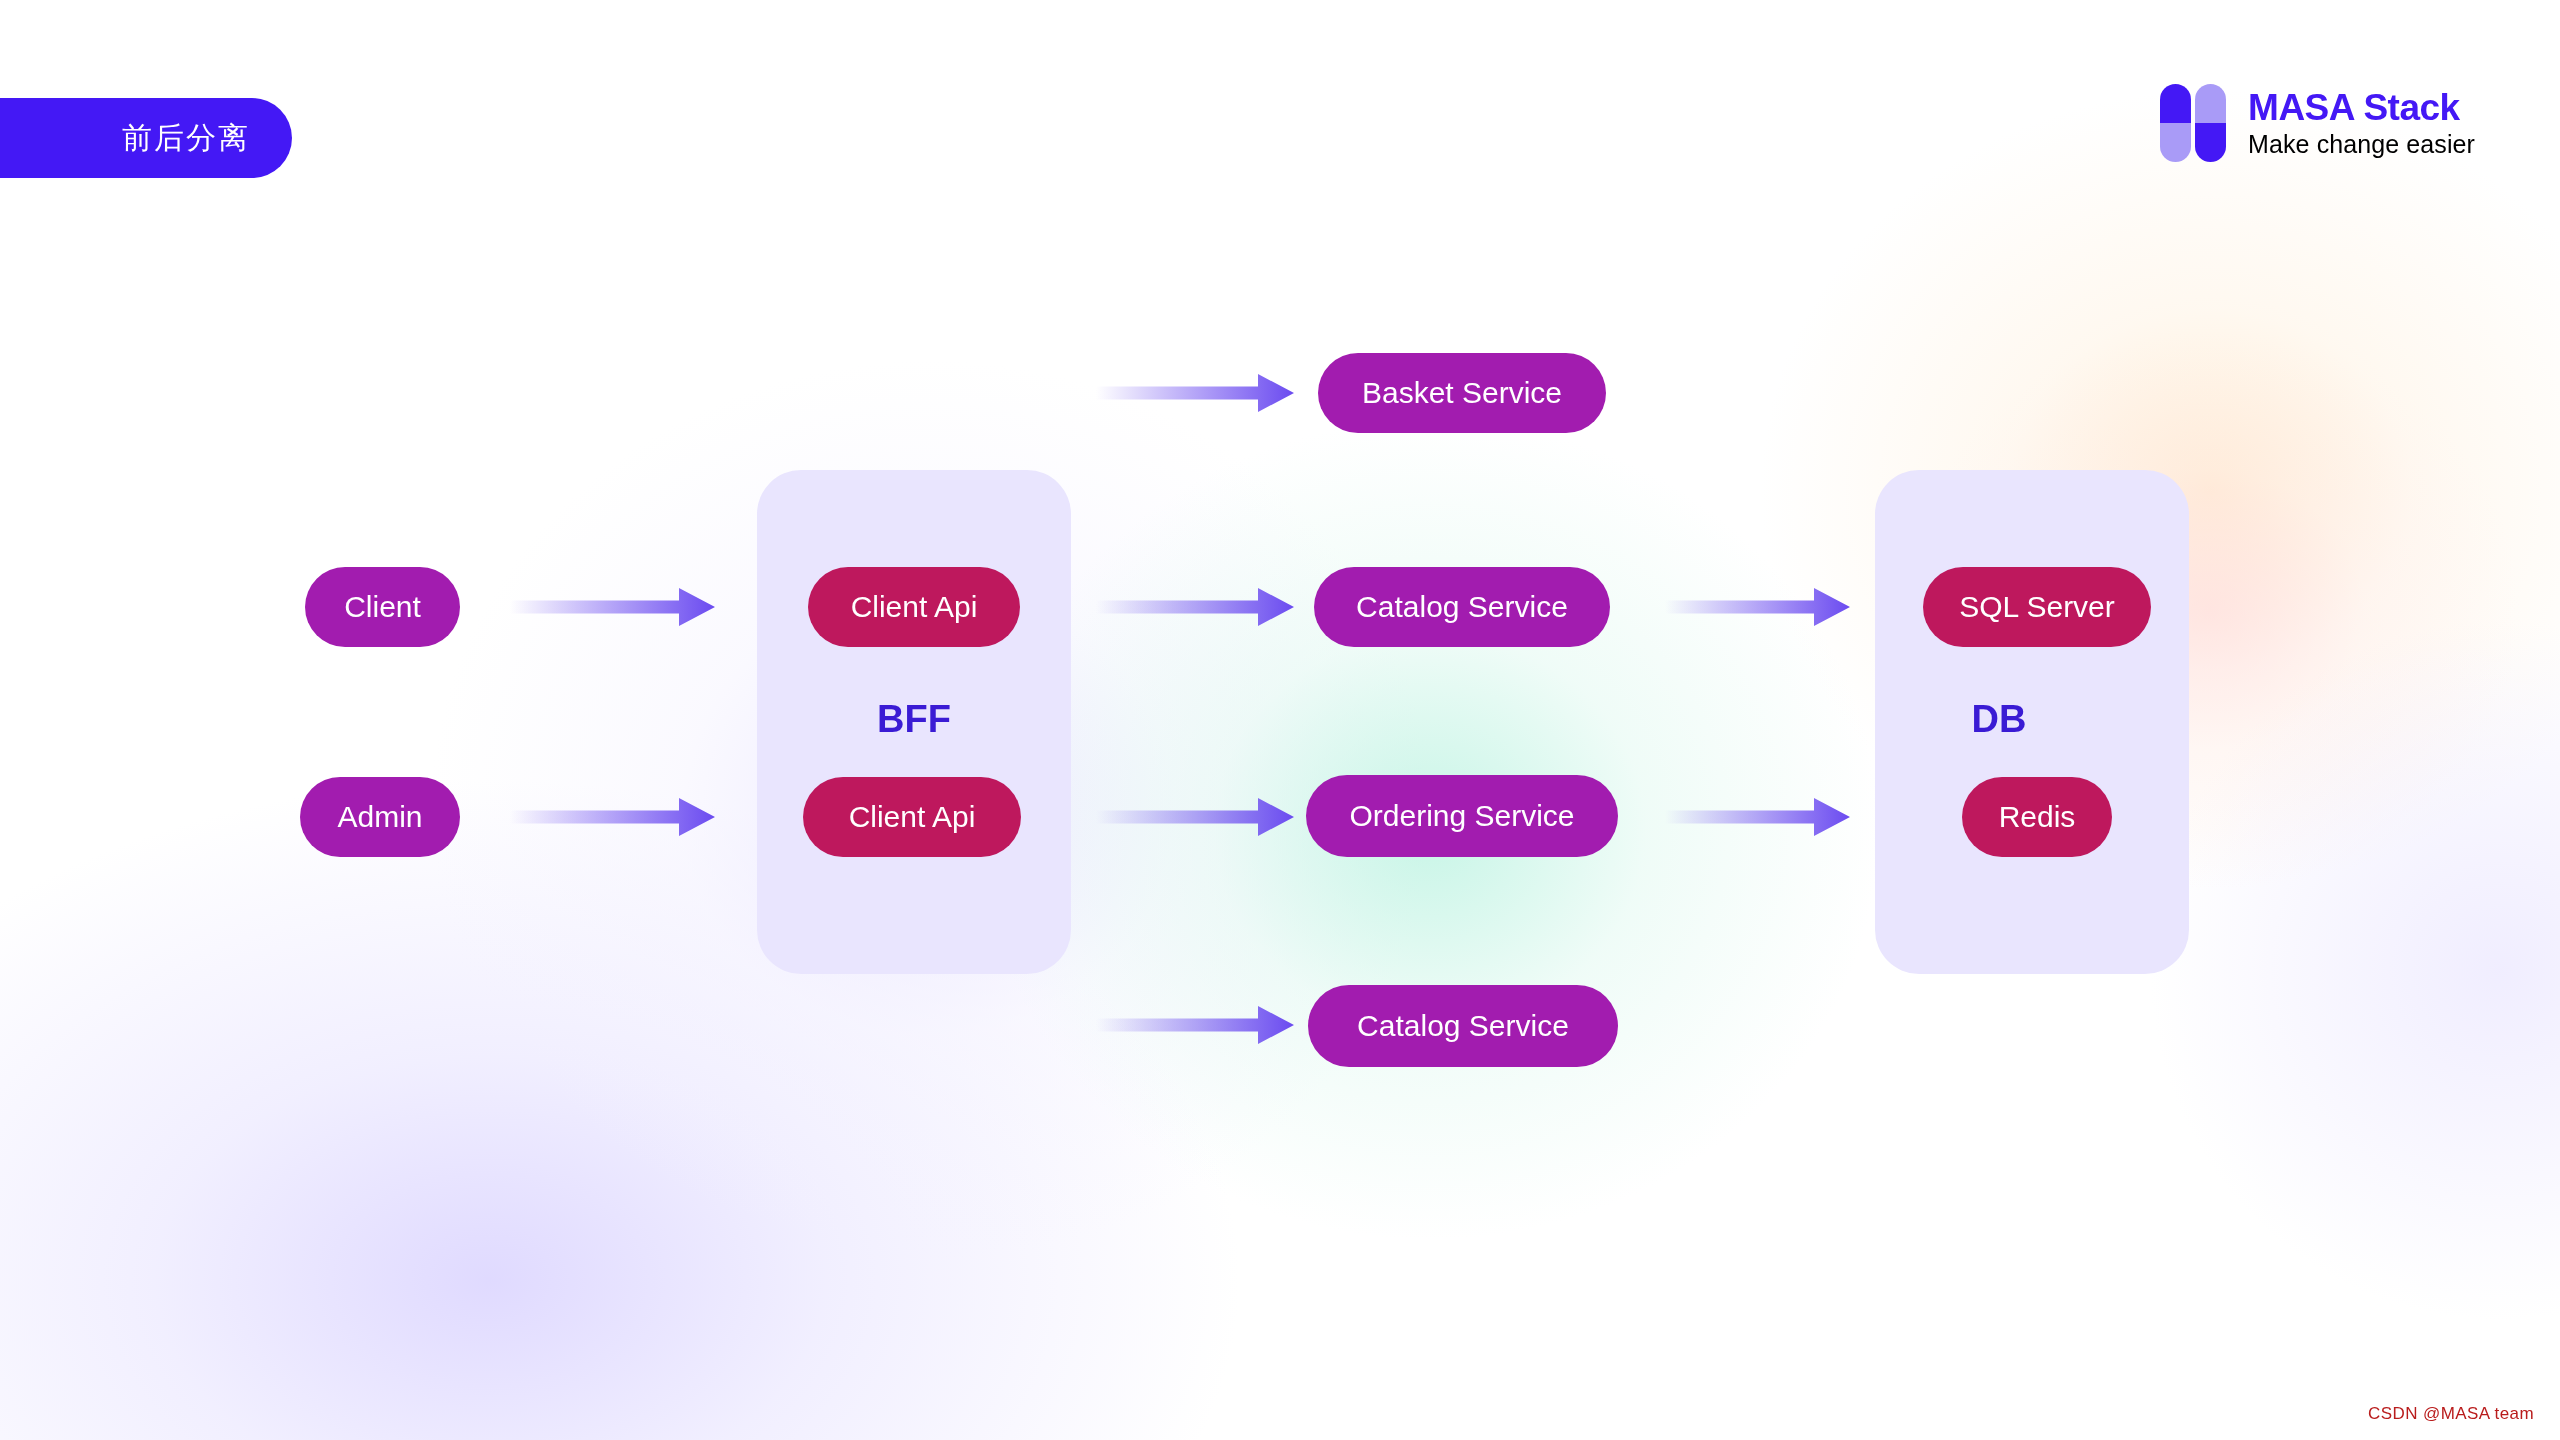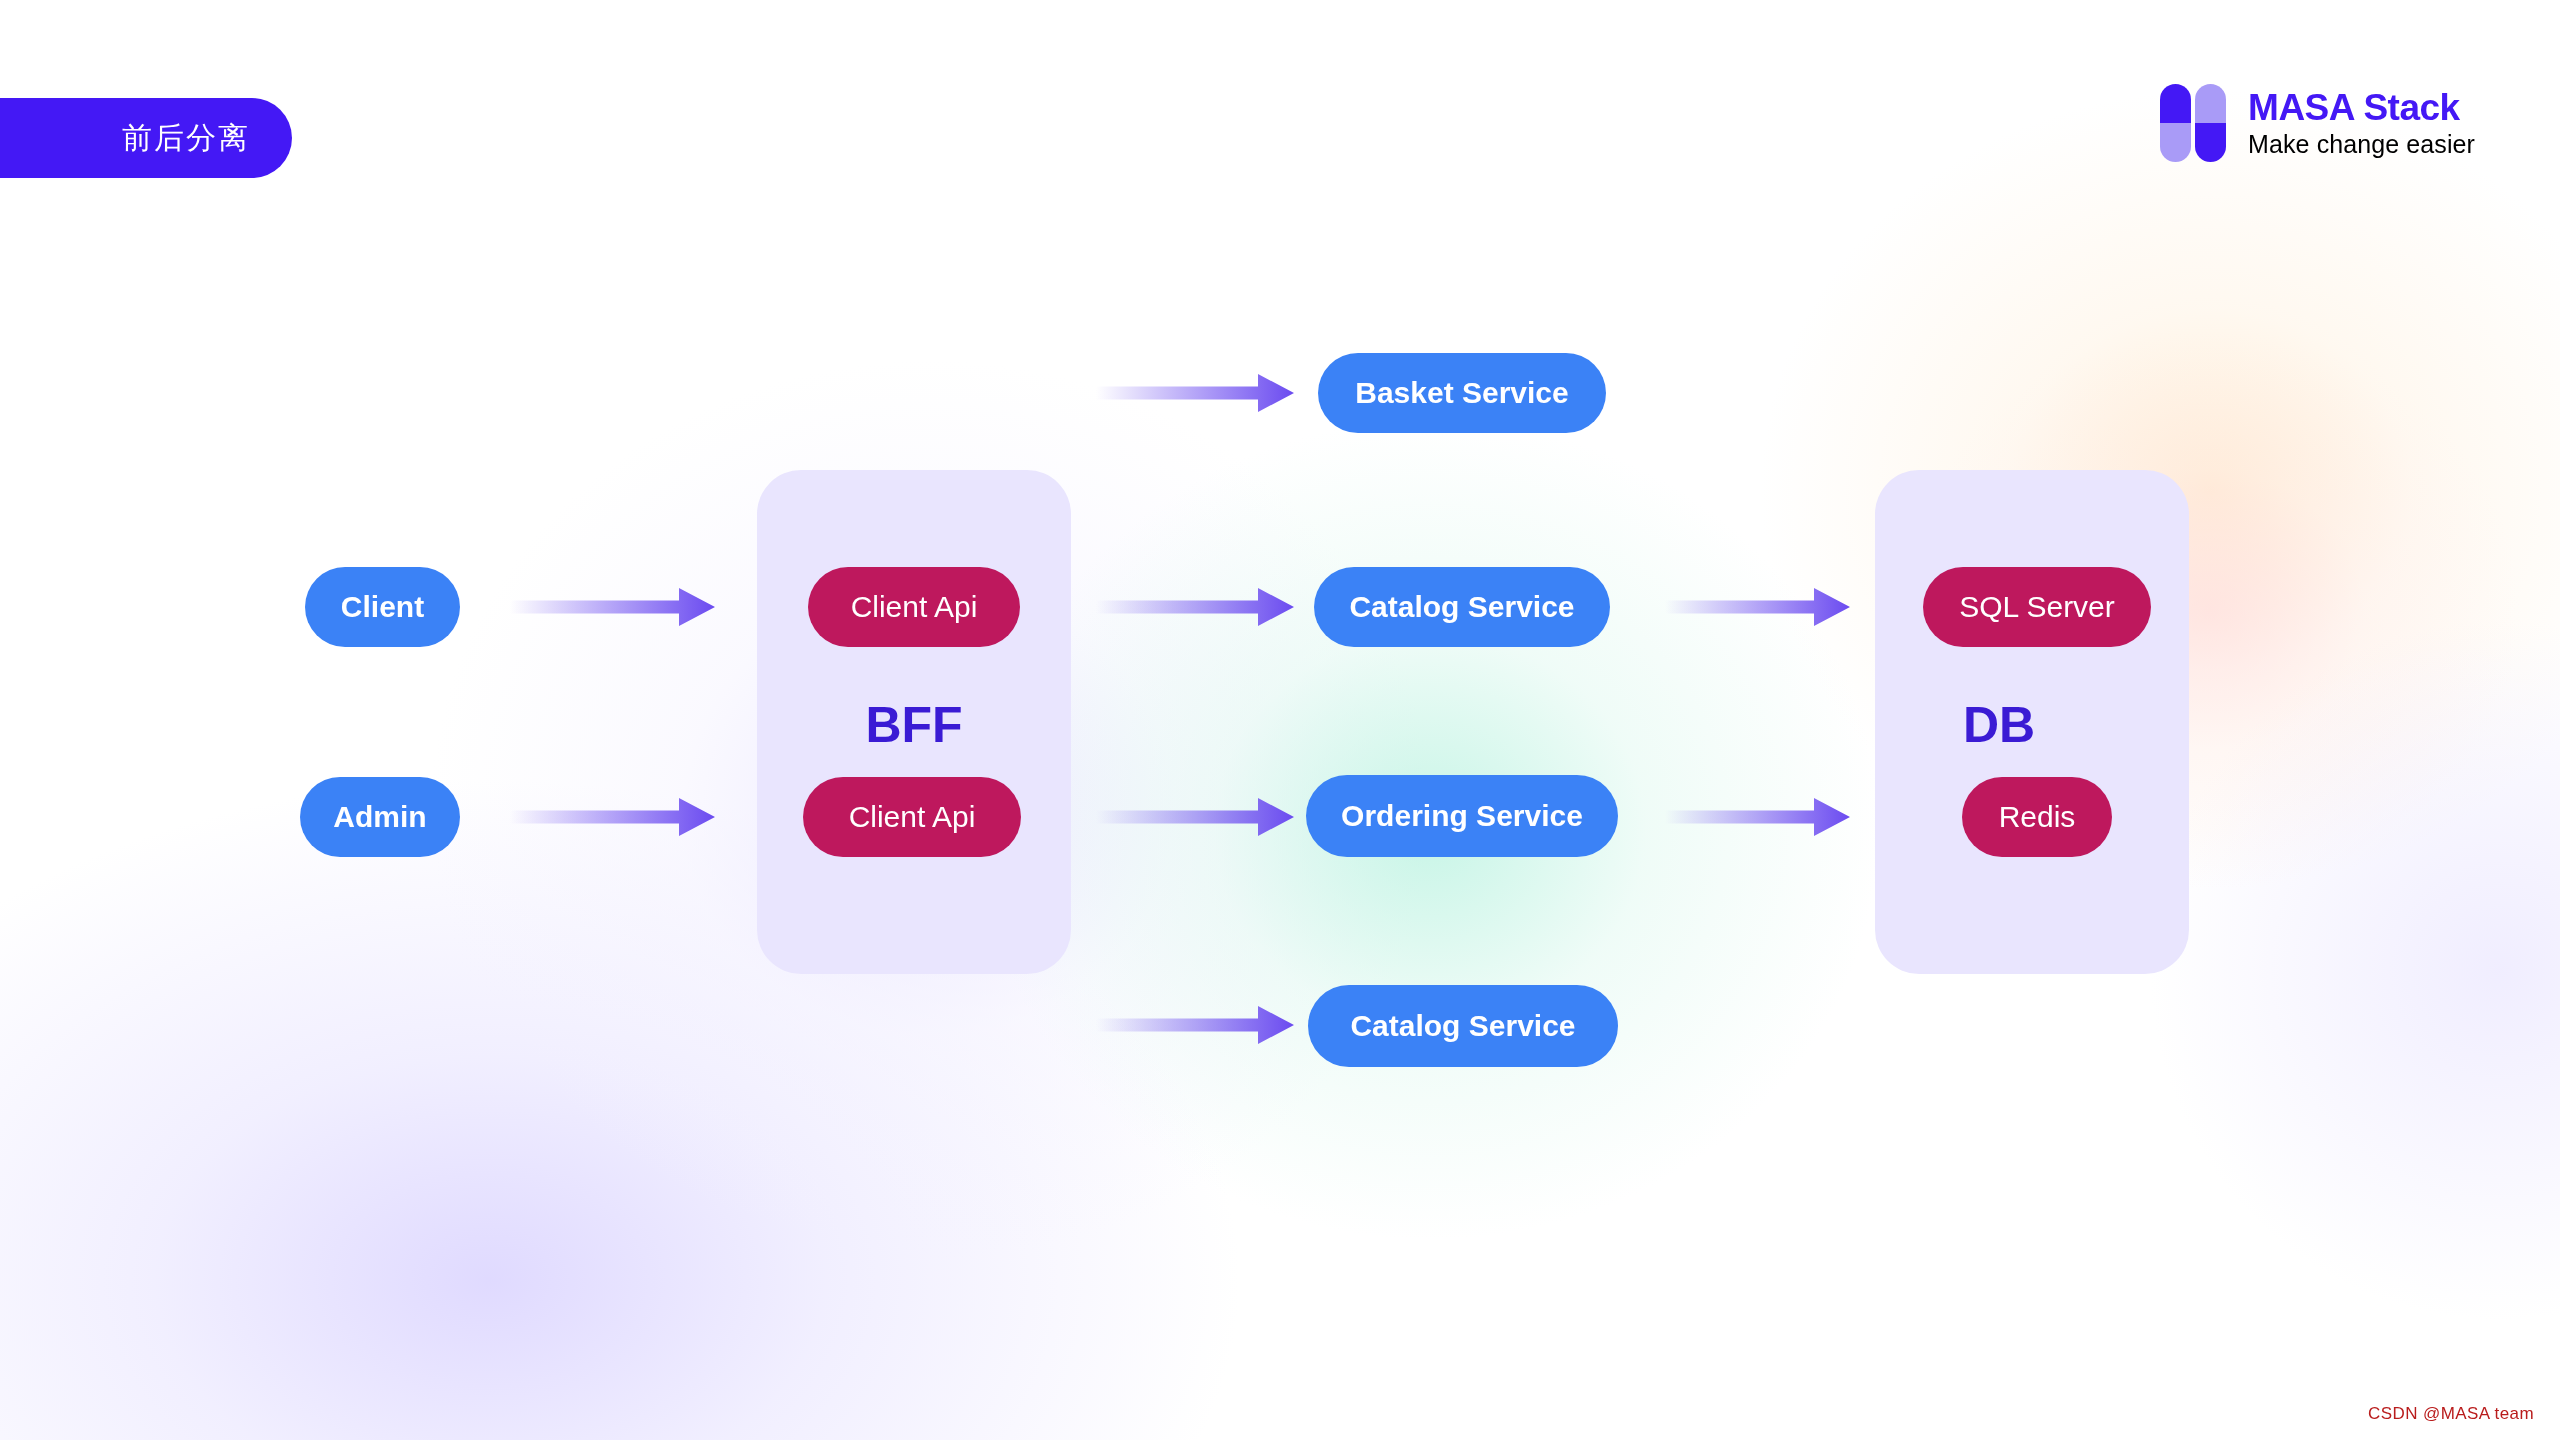--- a/index.html
+++ b/index.html
@@ -139,42 +139,41 @@
   .node {
     position: absolute;
     display: flex;
     align-items: center;
     justify-content: center;
     box-sizing: border-box;
     text-align: center;
     white-space: nowrap;
   }
   .node-green {
-    background: #3b82f6;
+    background: #a21caf;
     color: #ffffff;
     font-size: 30px;
     border-radius: 999px;
-    font-weight: bold;
   }
   .node-purple {
     background: #be185d;
     color: #ffffff;
     font-size: 30px;
     border-radius: 999px;
   }
   .group-box {
     position: absolute;
     background: #E9E5FE;
     border-radius: 44px;
     box-sizing: border-box;
   }
   .group-label {
     position: absolute;
     color: #3A1BD4;
-    font-size: 50px;
+    font-size: 38px;
     font-weight: bold;
     text-align: center;
     line-height: 1;
   }
 
   
   .arrow {
     position: absolute;
     pointer-events: none;
   }

